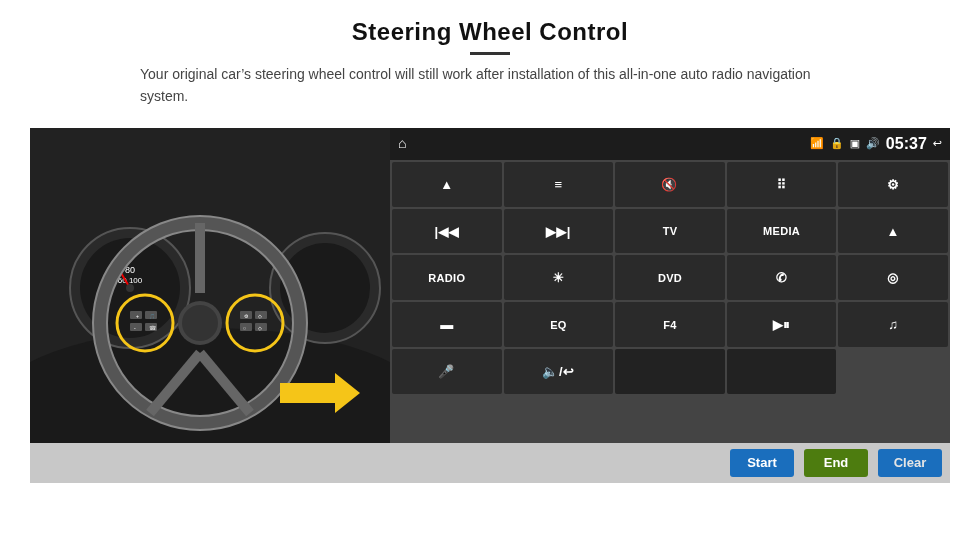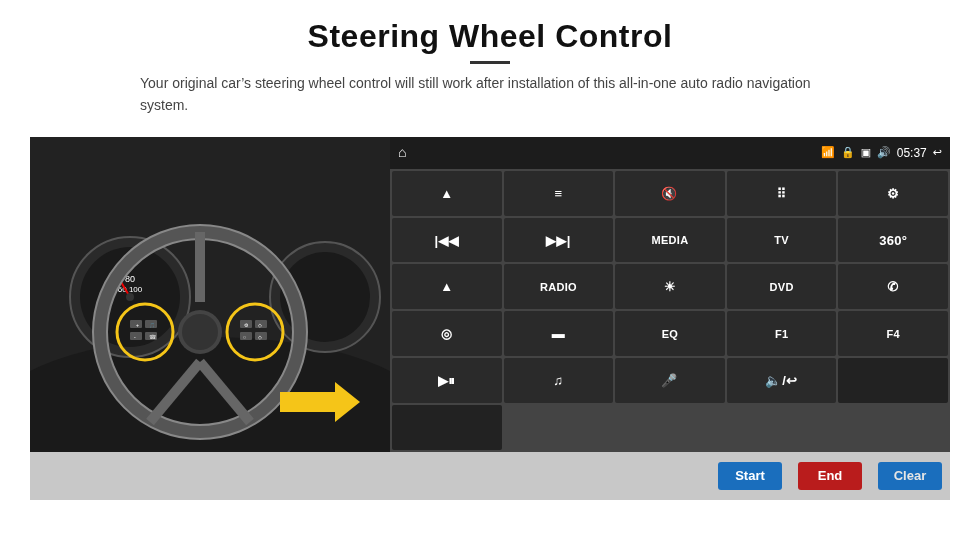--- a/index.html
+++ b/index.html
@@ -16,21 +16,21 @@
       display: flex;
       flex-direction: column;
       align-items: center;
       padding: 18px 30px 0;
     }
     .title-section {
       text-align: center;
       margin-bottom: 6px;
     }
     .main-title {
-      font-size: 32px;
+      font-size: 24px;
       font-weight: 900;
       color: #111;
       font-family: Arial, sans-serif;
       letter-spacing: 0.5px;
     }
     .title-divider {
       width: 40px;
       height: 3px;
       background: #333;
       margin: 6px auto 8px;
@@ -122,44 +122,44 @@
       min-height: 0;
       position: relative;
       letter-spacing: 0.3px;
     }
     .btn-cell .icon-symbol {
       font-size: 13px;
     }
     
     .bottom-bar {
       background: #c8c8c8;
-      height: 48px;
+      height: 40px;
       display: flex;
       align-items: center;
       justify-content: flex-end;
       padding: 8px 8px;
-      gap: 16px;
+      gap: 10px;
     }
     .bottom-btn {
       height: 28px;
       min-width: 64px;
       border: none;
       border-radius: 3px;
       font-size: 13px;
       font-weight: bold;
       font-family: Arial, sans-serif;
       cursor: pointer;
       padding: 0 14px;
     }
     .btn-start {
       background: #1a6ebd;
       color: #fff;
     }
     .btn-end {
-      background: #b91c1c;
+      background: #4d7c0f;
       color: #fff;
     }
     .btn-clear {
       background: #1a6ebd;
       color: #e5e5e5;
     }
   </style>
 </head>
 <body>
 
@@ -232,21 +232,21 @@
 
       <div class="status-bar">
         <div class="status-left">
           <span class="home-icon">⌂</span>
         </div>
         <div class="status-right">
           <span>📶</span>
           <span>🔒</span>
           <span>▣</span>
           <span>🔊</span>
-          <span style="font-weight:normal;font-size:12px;">05:37</span>
+          <span style="font-weight:bold;font-size:16px;">05:37</span>
           <span>↩</span>
         </div>
       </div>
 
       <div class="btn-grid" id="btn-grid">
       <button class="btn-cell">
             <span class="icon-symbol">▲</span>
           </button>
           <button class="btn-cell">
             <span class="icon-symbol">≡</span>
@@ -259,44 +259,40 @@
           </button>
           <button class="btn-cell">
             <span class="icon-symbol">⚙</span>
           </button>
           <button class="btn-cell">
             <span class="icon-symbol">|◀◀</span>
           </button>
           <button class="btn-cell">
             <span class="icon-symbol">▶▶|</span>
           </button>
+          <button class="btn-cell">TV</button>
           <button class="btn-cell">MEDIA</button>
-          <button class="btn-cell">TV</button>
-          <button class="btn-cell">
-            <span class="icon-symbol">360°</span>
-          </button>
           <button class="btn-cell">
             <span class="icon-symbol">▲</span>
           </button>
           <button class="btn-cell">RADIO</button>
           <button class="btn-cell">
             <span class="icon-symbol">☀</span>
           </button>
           <button class="btn-cell">DVD</button>
           <button class="btn-cell">
             <span class="icon-symbol">✆</span>
           </button>
           <button class="btn-cell">
             <span class="icon-symbol">◎</span>
           </button>
           <button class="btn-cell">
             <span class="icon-symbol">▬</span>
           </button>
           <button class="btn-cell">EQ</button>
-          <button class="btn-cell">F1</button>
           <button class="btn-cell">F4</button>
           <button class="btn-cell">
             <span class="icon-symbol">▶⏸</span>
           </button>
           <button class="btn-cell">
             <span class="icon-symbol">♫</span>
           </button>
           <button class="btn-cell">
             <span class="icon-symbol">🎤</span>
           </button>

